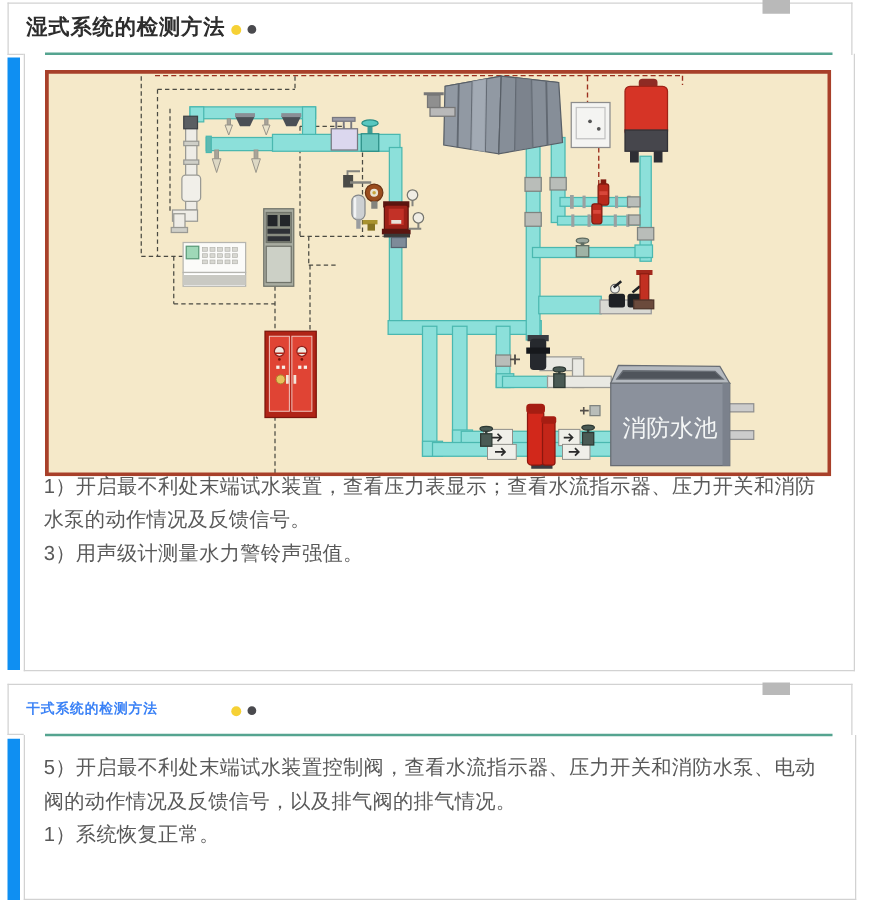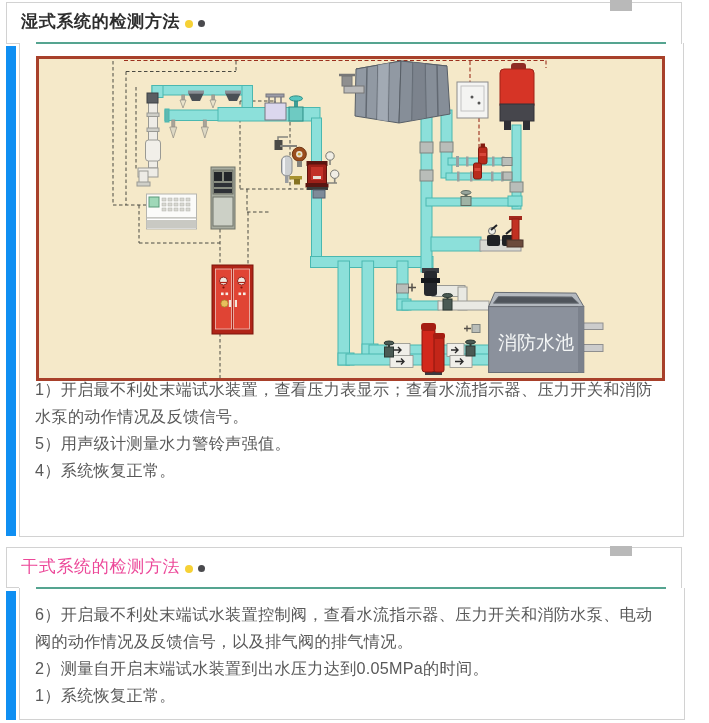--- a/index.html
+++ b/index.html
@@ -402,39 +402,37 @@
     <rect x="192.8" y="244" width="2.2" height="7" fill="#f2e6da"></rect>
     <rect x="198.8" y="244" width="2.2" height="7" fill="#f2e6da"></rect>
   </g>
 
   <rect x="1.5" y="1.5" width="626" height="322" fill="none" stroke="#a8402a" stroke-width="3"></rect>
 </svg>
 </div>
 
 <div class="abs" style="left:35px;top:376px;width:633px;font-size:16.2px;line-height:27px;color:#595959;letter-spacing:0.25px;">
 <div>1）开启最不利处末端试水装置，查看压力表显示；查看水流指示器、压力开关和消防水泵的动作情况及反馈信号。</div>
-<div>5）用声级计测量水力警铃声强值。</div>
-<div>4）系统恢复正常。</div>
+<div>3）用声级计测量水力警铃声强值。</div>
 </div>
 
 <div class="abs" style="left:6px;top:547px;width:674px;height:40px;border:1px solid #d2d2d2;border-bottom:none;"></div>
 
 <div class="abs" style="left:6px;top:587px;width:13px;height:1px;background:#d2d2d2;"></div>
 
 <div class="abs" style="left:610px;top:546px;width:22px;height:9.5px;background:#b9b9b9;"></div>
 
-<div class="abs" style="left:21px;top:557px;font-size:17px;font-weight:normal;color:#ec4899;line-height:20px;letter-spacing:0.7px;">干式系统的检测方法</div>
+<div class="abs" style="left:21px;top:557px;font-size:11px;font-weight:bold;color:#3b82f6;line-height:20px;letter-spacing:0.7px;">干式系统的检测方法</div>
 
 <div class="dot" style="left:184.5px;top:564.8px;width:8px;height:8px;background:#f6d135;"></div>
 
 <div class="dot" style="left:197.5px;top:565.3px;width:7px;height:7px;background:#4a4a4e;"></div>
 
 <div class="abs" style="left:36px;top:587px;width:630px;height:1.5px;background:#55a490;"></div>
 
 <div class="abs" style="left:19px;top:588px;width:663.5px;height:130.5px;border:1px solid #d2d2d2;border-top:none;"></div>
 
 <div class="abs" style="left:6px;top:591px;width:9.5px;height:128.5px;background:#0f8ff2;"></div>
 
 <div class="abs" style="left:35px;top:601px;width:633px;font-size:16.2px;line-height:27px;color:#595959;letter-spacing:0.25px;">
-<div>6）开启最不利处末端试水装置控制阀，查看水流指示器、压力开关和消防水泵、电动阀的动作情况及反馈信号，以及排气阀的排气情况。</div>
-<div>2）测量自开启末端试水装置到出水压力达到0.05MPa的时间。</div>
+<div>5）开启最不利处末端试水装置控制阀，查看水流指示器、压力开关和消防水泵、电动阀的动作情况及反馈信号，以及排气阀的排气情况。</div>
 <div>1）系统恢复正常。</div>
 </div>
 
 </body></html>

